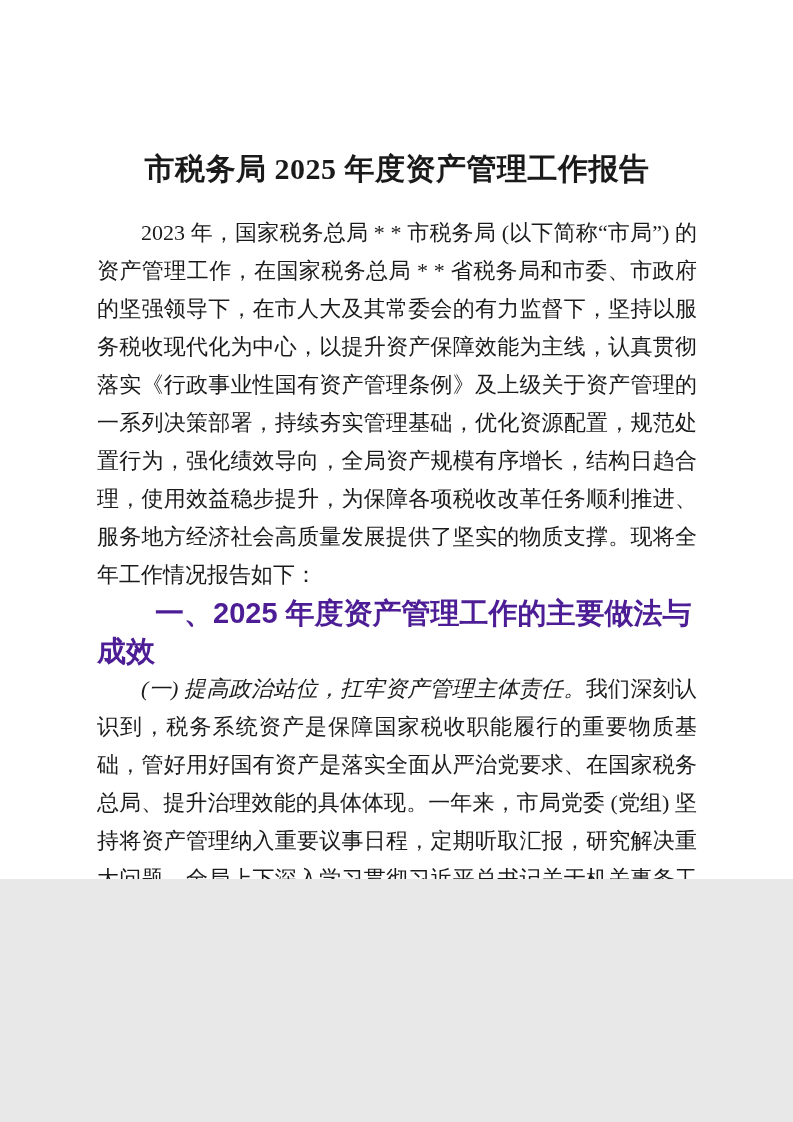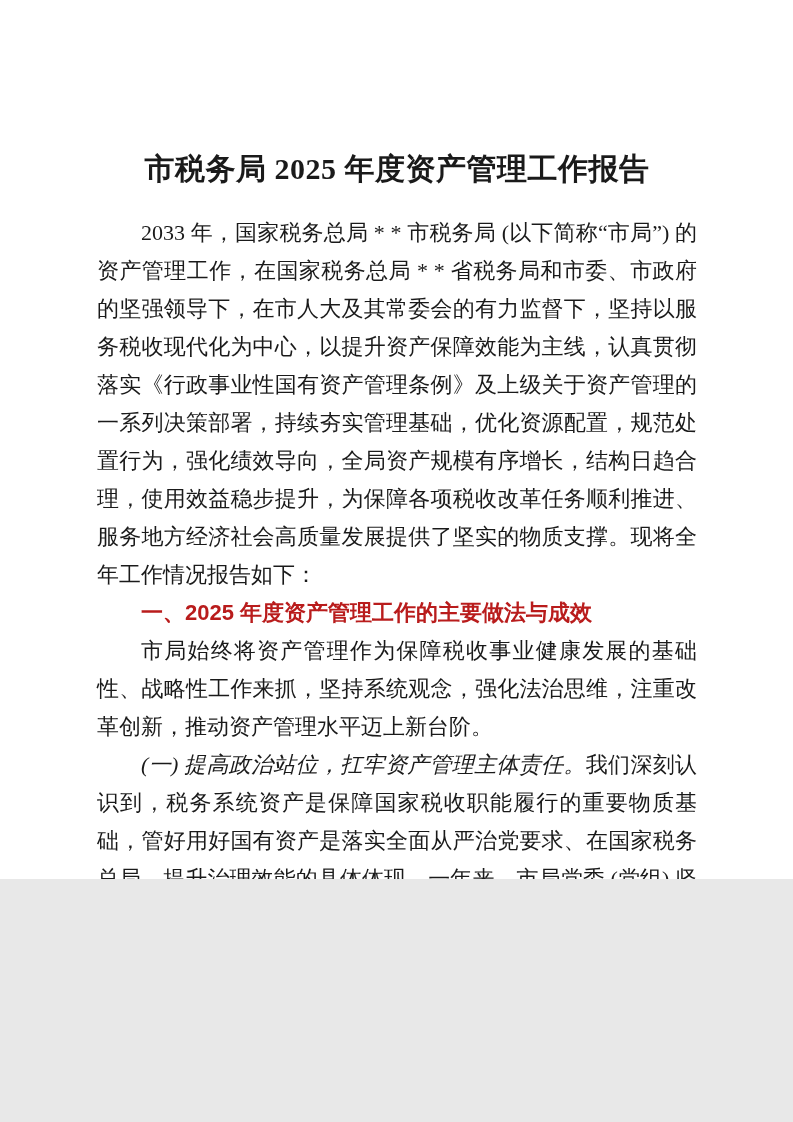--- a/index.html
+++ b/index.html
@@ -30,25 +30,25 @@
   }
   .para {
     font-size: 22px;
     line-height: 38px;
     text-align: justify;
     text-justify: inter-character;
     text-indent: 2em;
     font-family: "Liberation Serif", "DejaVu Serif", serif;
   }
   .section-heading {
-    font-size: 22px;
+    font-size: 29px;
     line-height: 38px;
     font-weight: 700;
     text-indent: 2em;
-    color: #b91c1c;
+    color: #4c1d95;
     font-family: "Liberation Sans", "DejaVu Sans", sans-serif;
   }
   .lead-emphasis {
     font-weight: 400;
     font-style: italic;
   }
   .page-footer {
     position: absolute;
     top: 1015px;
     right: 118px;
@@ -61,25 +61,24 @@
   .footer-number { color: #2b2b2b; margin: 0 9px; }
 </style>
 </head>
 <body>
 
 <div class="page">
   <div class="content">
 
     <h1 class="doc-title">市税务局 2025 年度资产管理工作报告</h1>
 
-    <p class="para">2033 年，国家税务总局 * * 市税务局 (以下简称“市局”) 的资产管理工作，在国家税务总局 * * 省税务局和市委、市政府的坚强领导下，在市人大及其常委会的有力监督下，坚持以服务税收现代化为中心，以提升资产保障效能为主线，认真贯彻落实《行政事业性国有资产管理条例》及上级关于资产管理的一系列决策部署，持续夯实管理基础，优化资源配置，规范处置行为，强化绩效导向，全局资产规模有序增长，结构日趋合理，使用效益稳步提升，为保障各项税收改革任务顺利推进、服务地方经济社会高质量发展提供了坚实的物质支撑。现将全年工作情况报告如下：</p>
+    <p class="para">2023 年，国家税务总局 * * 市税务局 (以下简称“市局”) 的资产管理工作，在国家税务总局 * * 省税务局和市委、市政府的坚强领导下，在市人大及其常委会的有力监督下，坚持以服务税收现代化为中心，以提升资产保障效能为主线，认真贯彻落实《行政事业性国有资产管理条例》及上级关于资产管理的一系列决策部署，持续夯实管理基础，优化资源配置，规范处置行为，强化绩效导向，全局资产规模有序增长，结构日趋合理，使用效益稳步提升，为保障各项税收改革任务顺利推进、服务地方经济社会高质量发展提供了坚实的物质支撑。现将全年工作情况报告如下：</p>
 
     <h2 class="section-heading">一、2025 年度资产管理工作的主要做法与成效</h2>
 
-    <p class="para">市局始终将资产管理作为保障税收事业健康发展的基础性、战略性工作来抓，坚持系统观念，强化法治思维，注重改革创新，推动资产管理水平迈上新台阶。</p>
 
     <p class="para"><span class="lead-emphasis">(一) 提高政治站位，扛牢资产管理主体责任。</span><span>我们深刻认识到，税务系统资产是保障国家税收职能履行的重要物质基础，管好用好国有资产是落实全面从严治党要求、在国家税务总局、提升治理效能的具体体现。一年来，市局党委 (党组) 坚持将资产管理纳入重要议事日程，定期听取汇报，研究解决重大问题。全局上下深入学习贯彻习近平总书记关于机关事务工作的重要指示精神，认真落实党的二十大关于“健全现代预算制度”“完善国有资产管理体制”</span></p>
 
   </div>
 
   <div class="page-footer">
     <span class="footer-dash">—</span><span class="footer-number">1</span><span class="footer-dash">—</span>
   </div>
 </div>
 

